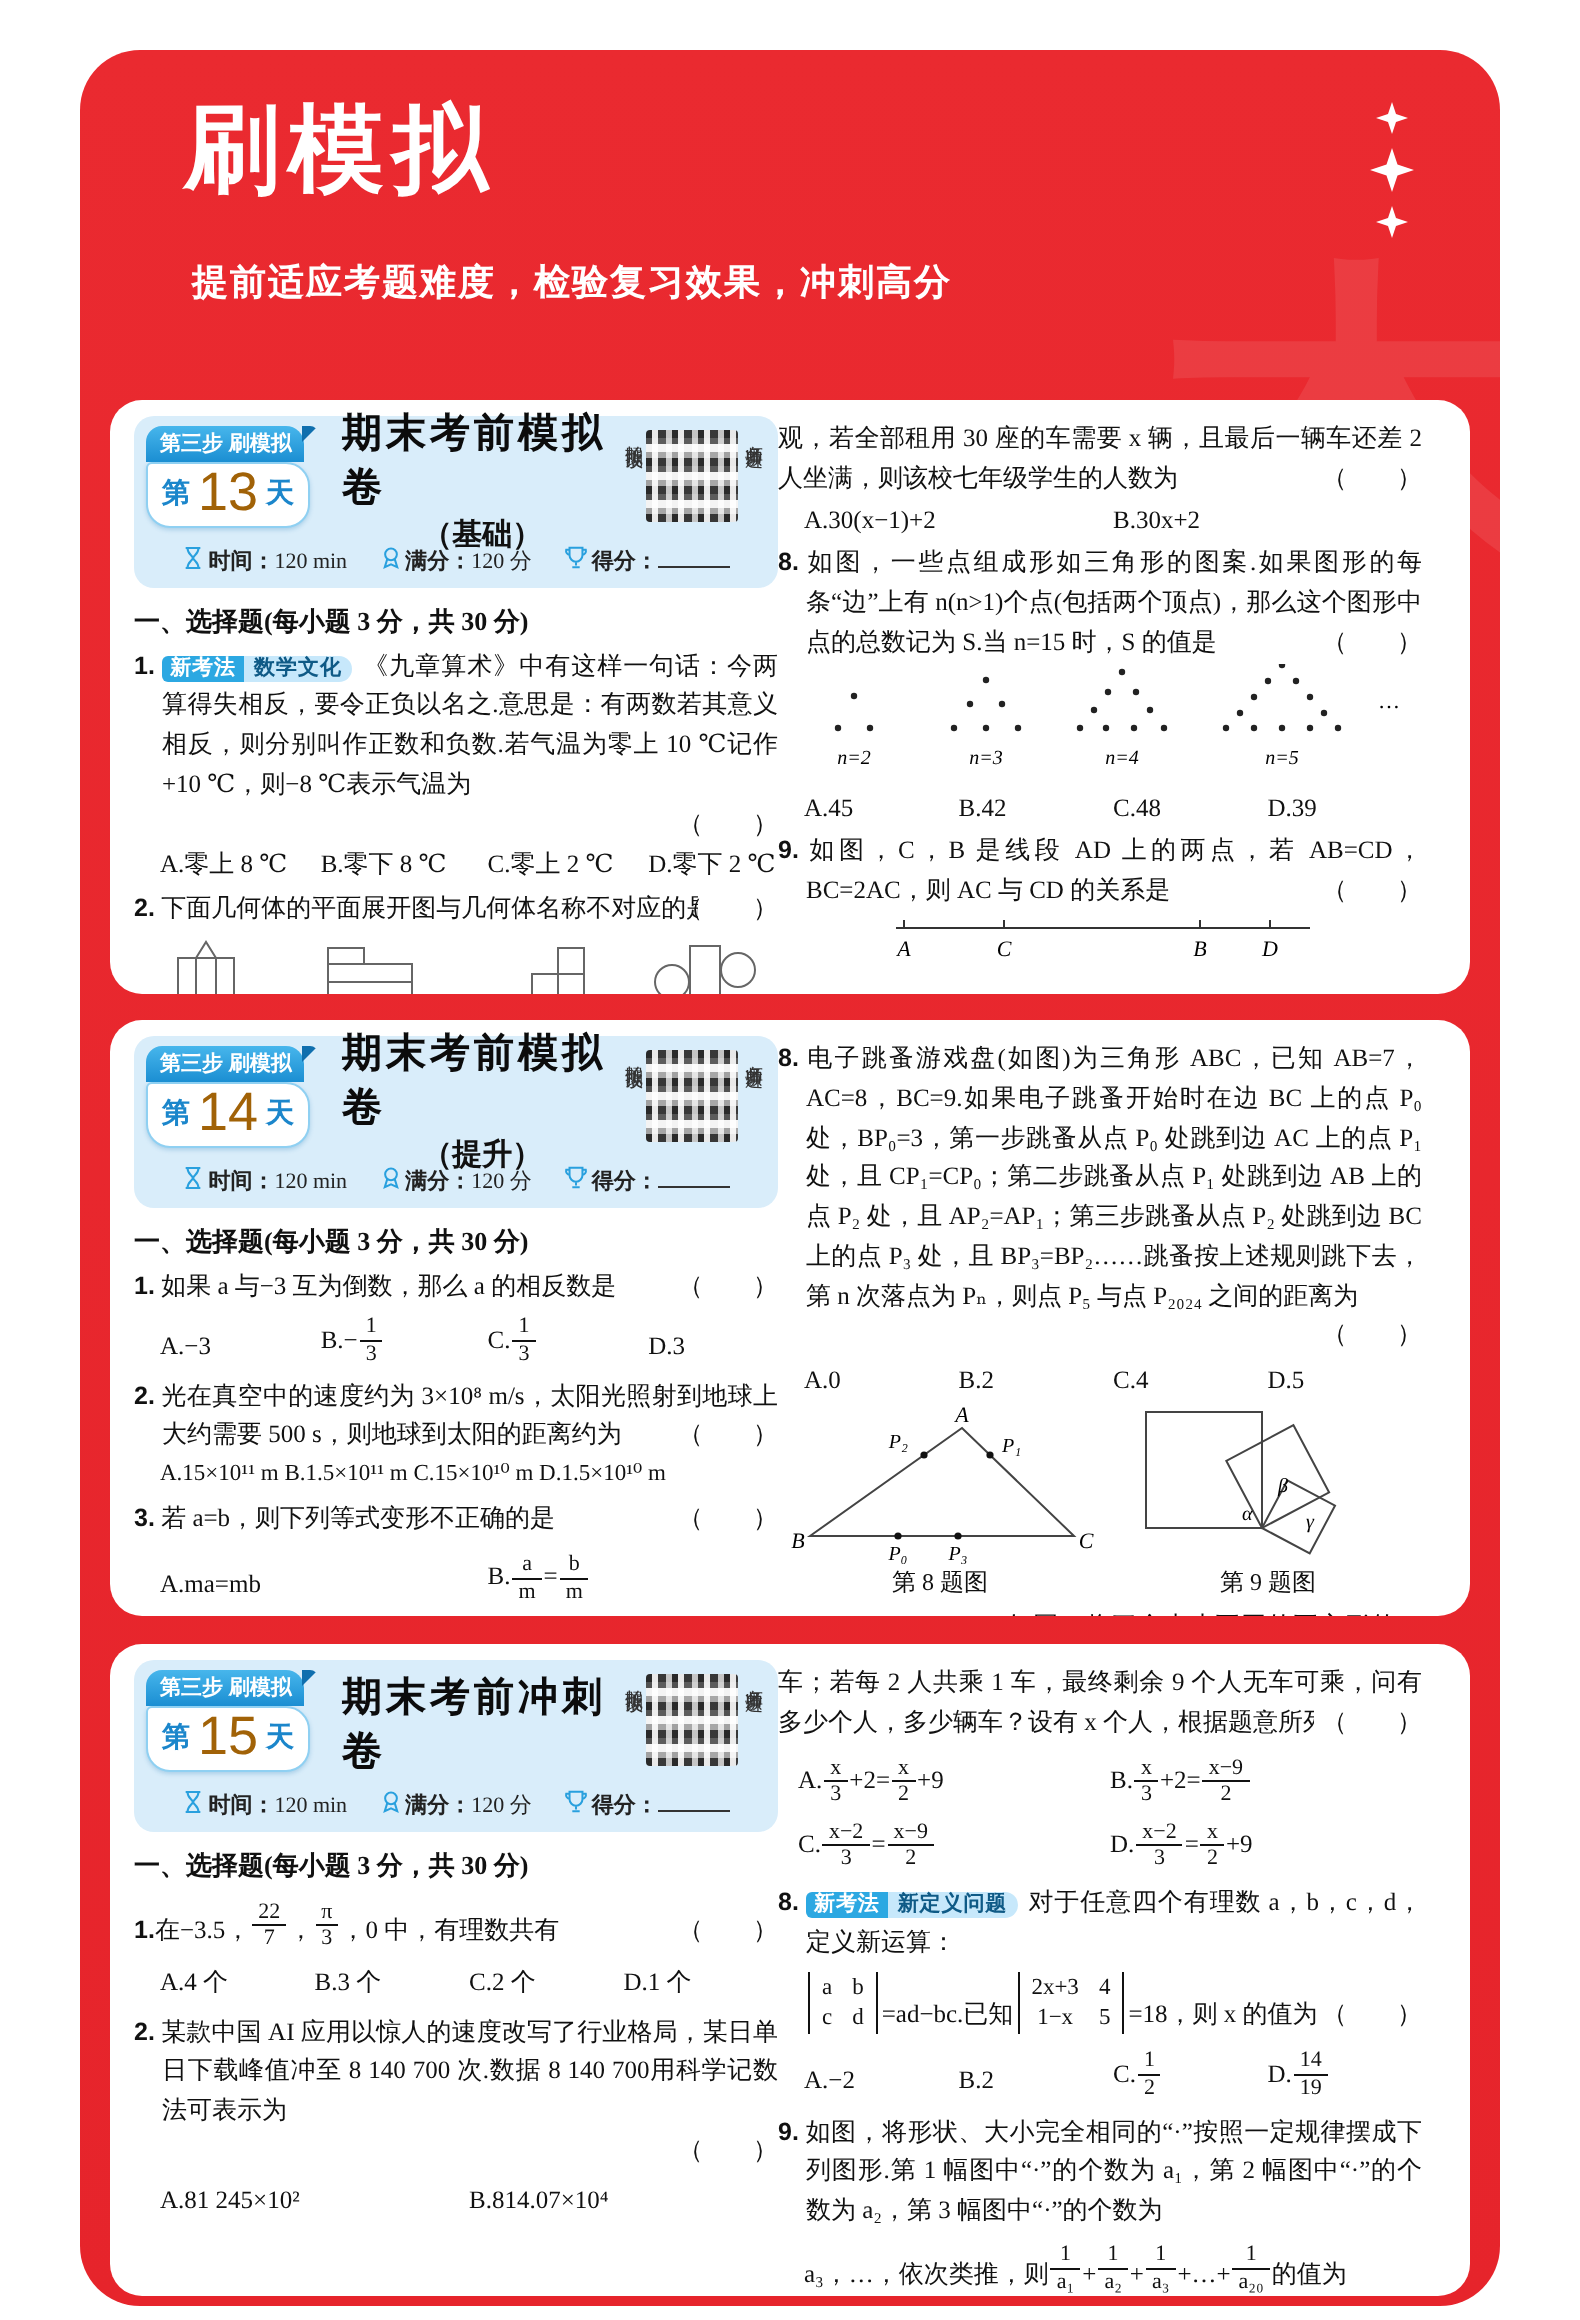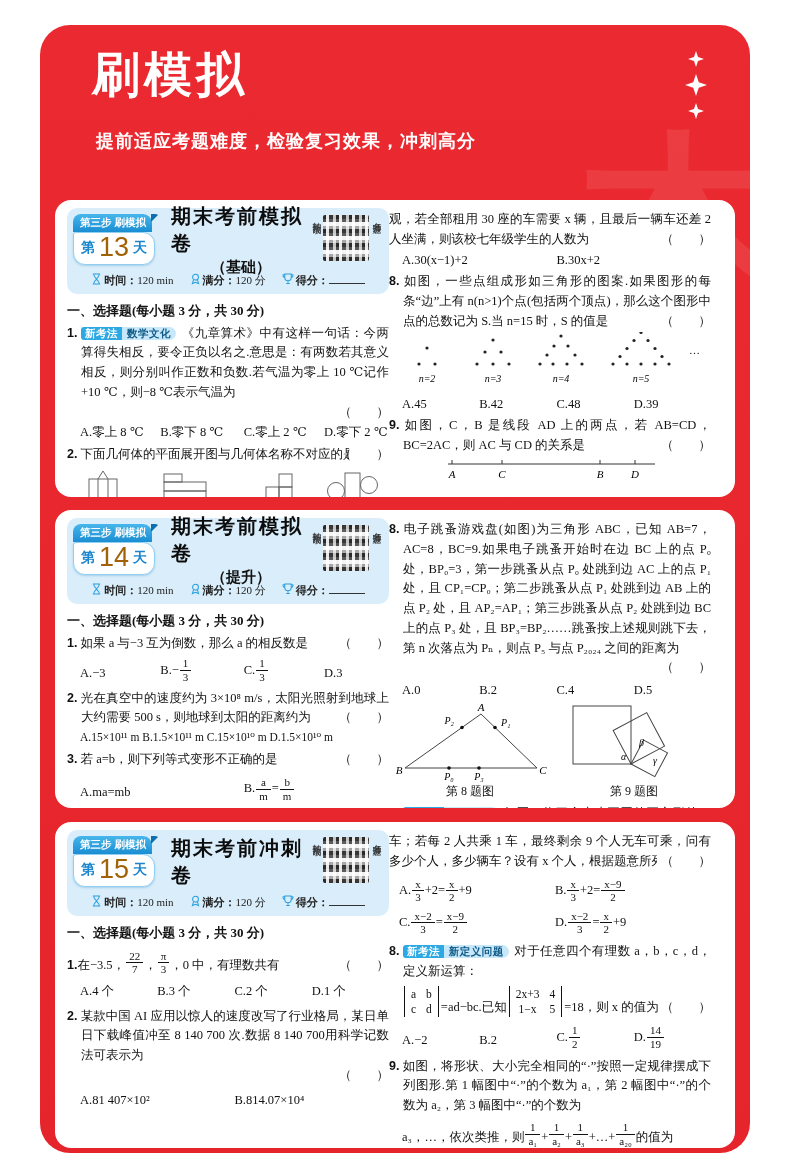--- a/index.html
+++ b/index.html
@@ -478,21 +478,21 @@
             <span>B.3 个</span>
             <span>C.2 个</span>
             <span>D.1 个</span>
           </div>
           <div class="q" style="margin-top:5px">
             <span class="qno">2.</span>
             <span>某款中国 AI 应用以惊人的速度改写了行业格局，某日单日下载峰值冲至 8 140 700 次.数据 8 140 700用科学记数法可表示为</span>
           </div>
           <div class="brline">（　　）</div>
           <div class="opts2" style="margin-top:5px">
-            <span>A.81 407×10²</span>
+            <span>A.81 245×10²</span>
             <span>B.814.07×10⁴</span>
           </div>
 
         </div>
       </div>
 
       <div class="col qa" style="margin-top:0">
         <div class="q" style="padding-left:0;text-indent:0">
           <span>车；若每 2 人共乘 1 车，最终剩余 9 个人无车可乘，问有多少个人，多少辆车？设有 x 个人，根据题意所列方程为</span>
           <span class="brk">（　　）</span>

